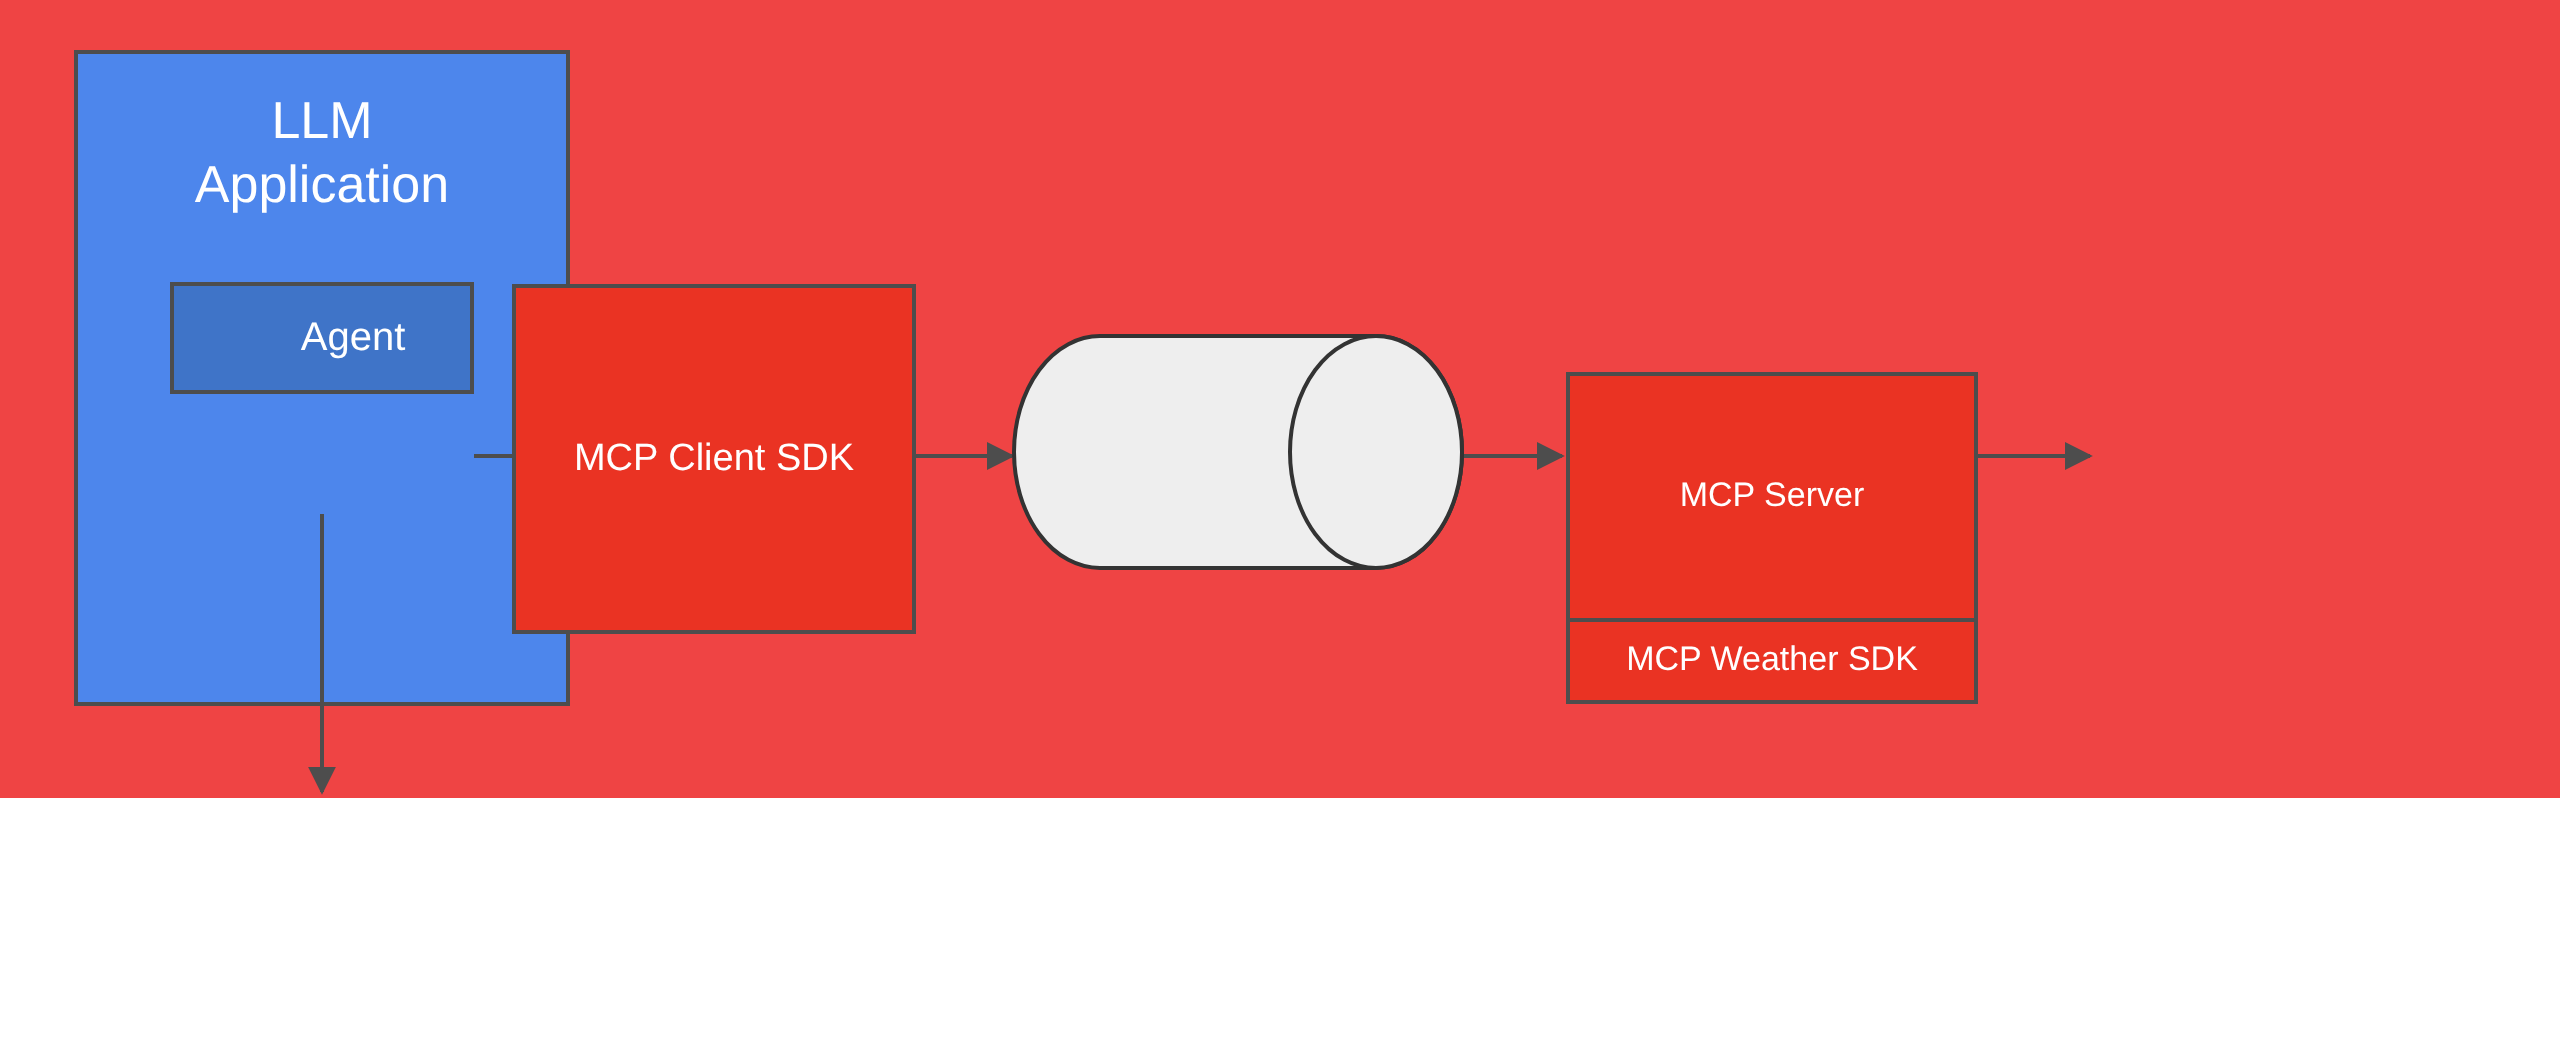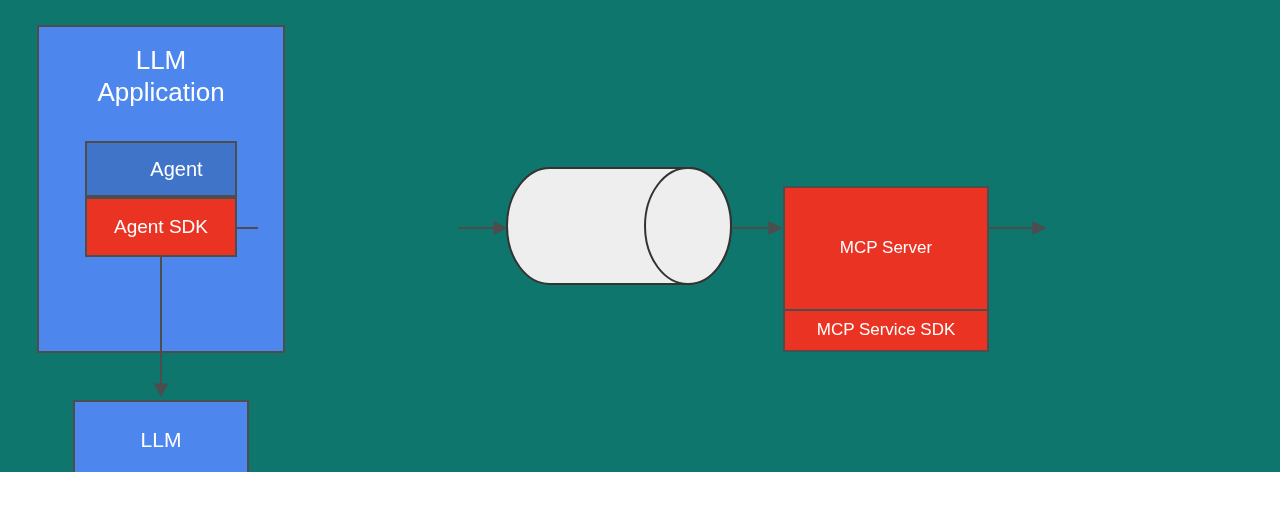--- a/index.html
+++ b/index.html
@@ -6,22 +6,22 @@
     margin: 0;
     padding: 0;
     background: #ffffff;
   }
   body {
     font-family: "Liberation Sans", sans-serif;
   }
   #canvas {
     position: relative;
     width: 1280px;
-    height: 472px;
-    background: #0f766e;
+    height: 399px;
+    background: #ef4444;
     overflow: hidden;
   }
   .node {
     position: absolute;
     box-sizing: border-box;
     border: 2px solid #4d4d4d;
     display: flex;
     align-items: center;
     justify-content: center;
     text-align: center;
@@ -151,37 +151,37 @@
 
   <div class="node blue" id="llm-app">
     <span class="title">LLM
 Application</span>
   </div>
 
   <div class="node blue-dark" id="agent">
     <span>Agent</span>
   </div>
 
-  <div class="node red" id="agent-sdk">
-    <span>Agent SDK</span>
+
+  <div class="node red" id="mcp-client-sdk">
+    <span>MCP Client SDK</span>
   </div>
-
 
   <div class="node blue" id="llm-box">
     <span>LLM</span>
   </div>
 
   <svg id="mcp-cylinder" viewBox="0 0 228 120" xmlns="http://www.w3.org/2000/svg">
     <path d="M 45 2 L 183 2 A 43 58 0 0 1 183 118 L 45 118 A 43 58 0 0 1 45 2 Z" fill="#eeeeee" stroke="#333333" stroke-width="2"></path>
     <ellipse cx="183" cy="60" rx="43" ry="58" fill="#eeeeee" stroke="#333333" stroke-width="2"></ellipse>
   </svg>
 
   <div class="node red" id="mcp-server">
     <div class="cell top">
       <span>MCP Server</span>
     </div>
     <div class="cell bottom">
-      <span>MCP Service SDK</span>
+      <span>MCP Weather SDK</span>
     </div>
   </div>
 
 
 </div>
 
 </body></html>

